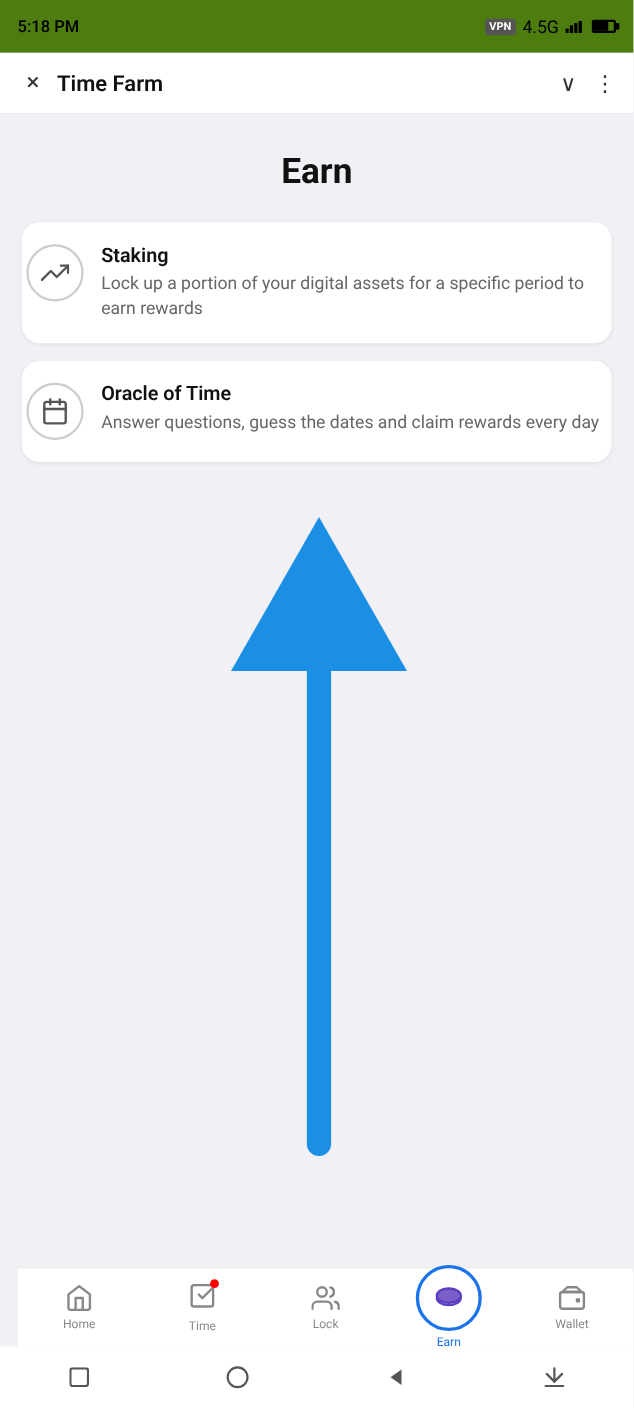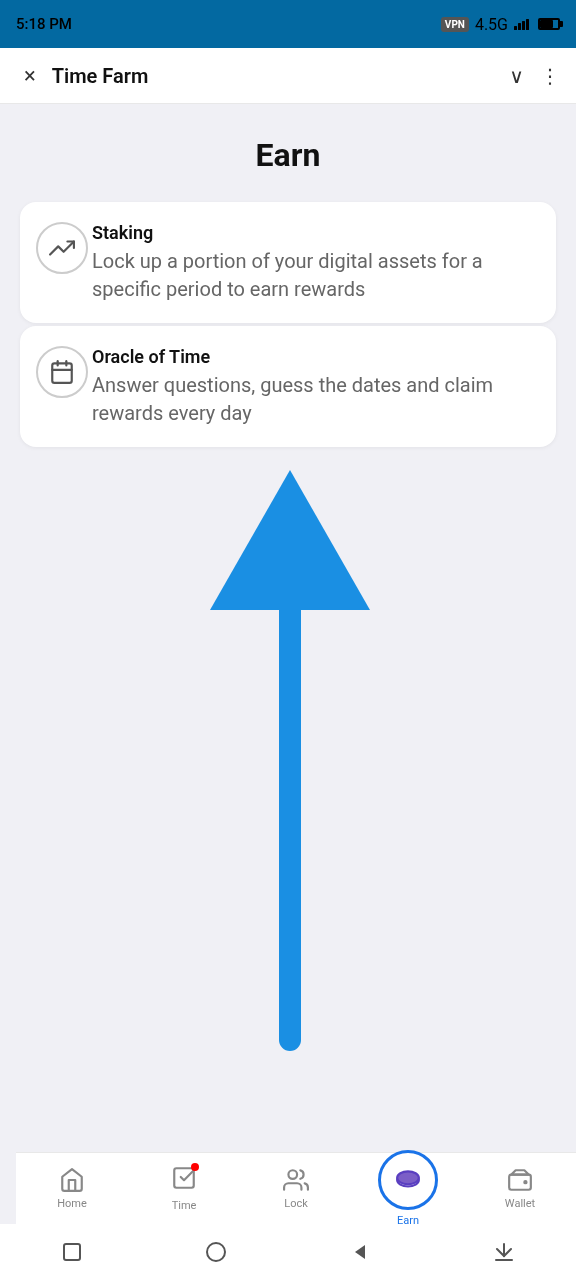--- a/index.html
+++ b/index.html
@@ -9,21 +9,21 @@
       height: 1280px;
       background: #f0f0f5;
       font-family: -apple-system, BlinkMacSystemFont, 'Segoe UI', Roboto, sans-serif;
       overflow: hidden;
       position: relative;
     }
 
     
     .status-bar {
       height: 48px;
-      background: #0369a1;
+      background: #4d7c0f;
       display: flex;
       align-items: center;
       justify-content: space-between;
       padding: 0 16px;
     }
     .status-time {
       font-size: 15px;
       font-weight: 500;
       color: #000;
     }
@@ -121,25 +121,25 @@
       font-size: 32px;
       font-weight: 700;
       color: #111;
       margin-bottom: 28px;
     }
 
     
     .card {
       background: #fff;
       border-radius: 16px;
-      padding: 20px 16px;
-      margin-bottom: 3px;
+      padding: 20px 4px;
+      margin-bottom: 16px;
       display: flex;
       align-items: flex-start;
-      gap: 4px;
+      gap: 16px;
       box-shadow: 0 1px 4px rgba(0,0,0,0.06);
     }
 
     .card-icon {
       width: 52px;
       height: 52px;
       border: 2px solid #ccc;
       border-radius: 50%;
       display: flex;
       align-items: center;
@@ -158,21 +158,21 @@
     .card-content {
       flex: 1;
     }
     .card-title {
       font-size: 18px;
       font-weight: 600;
       color: #111;
       margin-bottom: 4px;
     }
     .card-desc {
-      font-size: 20px;
+      font-size: 16px;
       color: #666;
       line-height: 1.4;
     }
 
     
     .arrow-overlay {
       position: absolute;
       top: 140px;
       left: 0;
       width: 576px;

